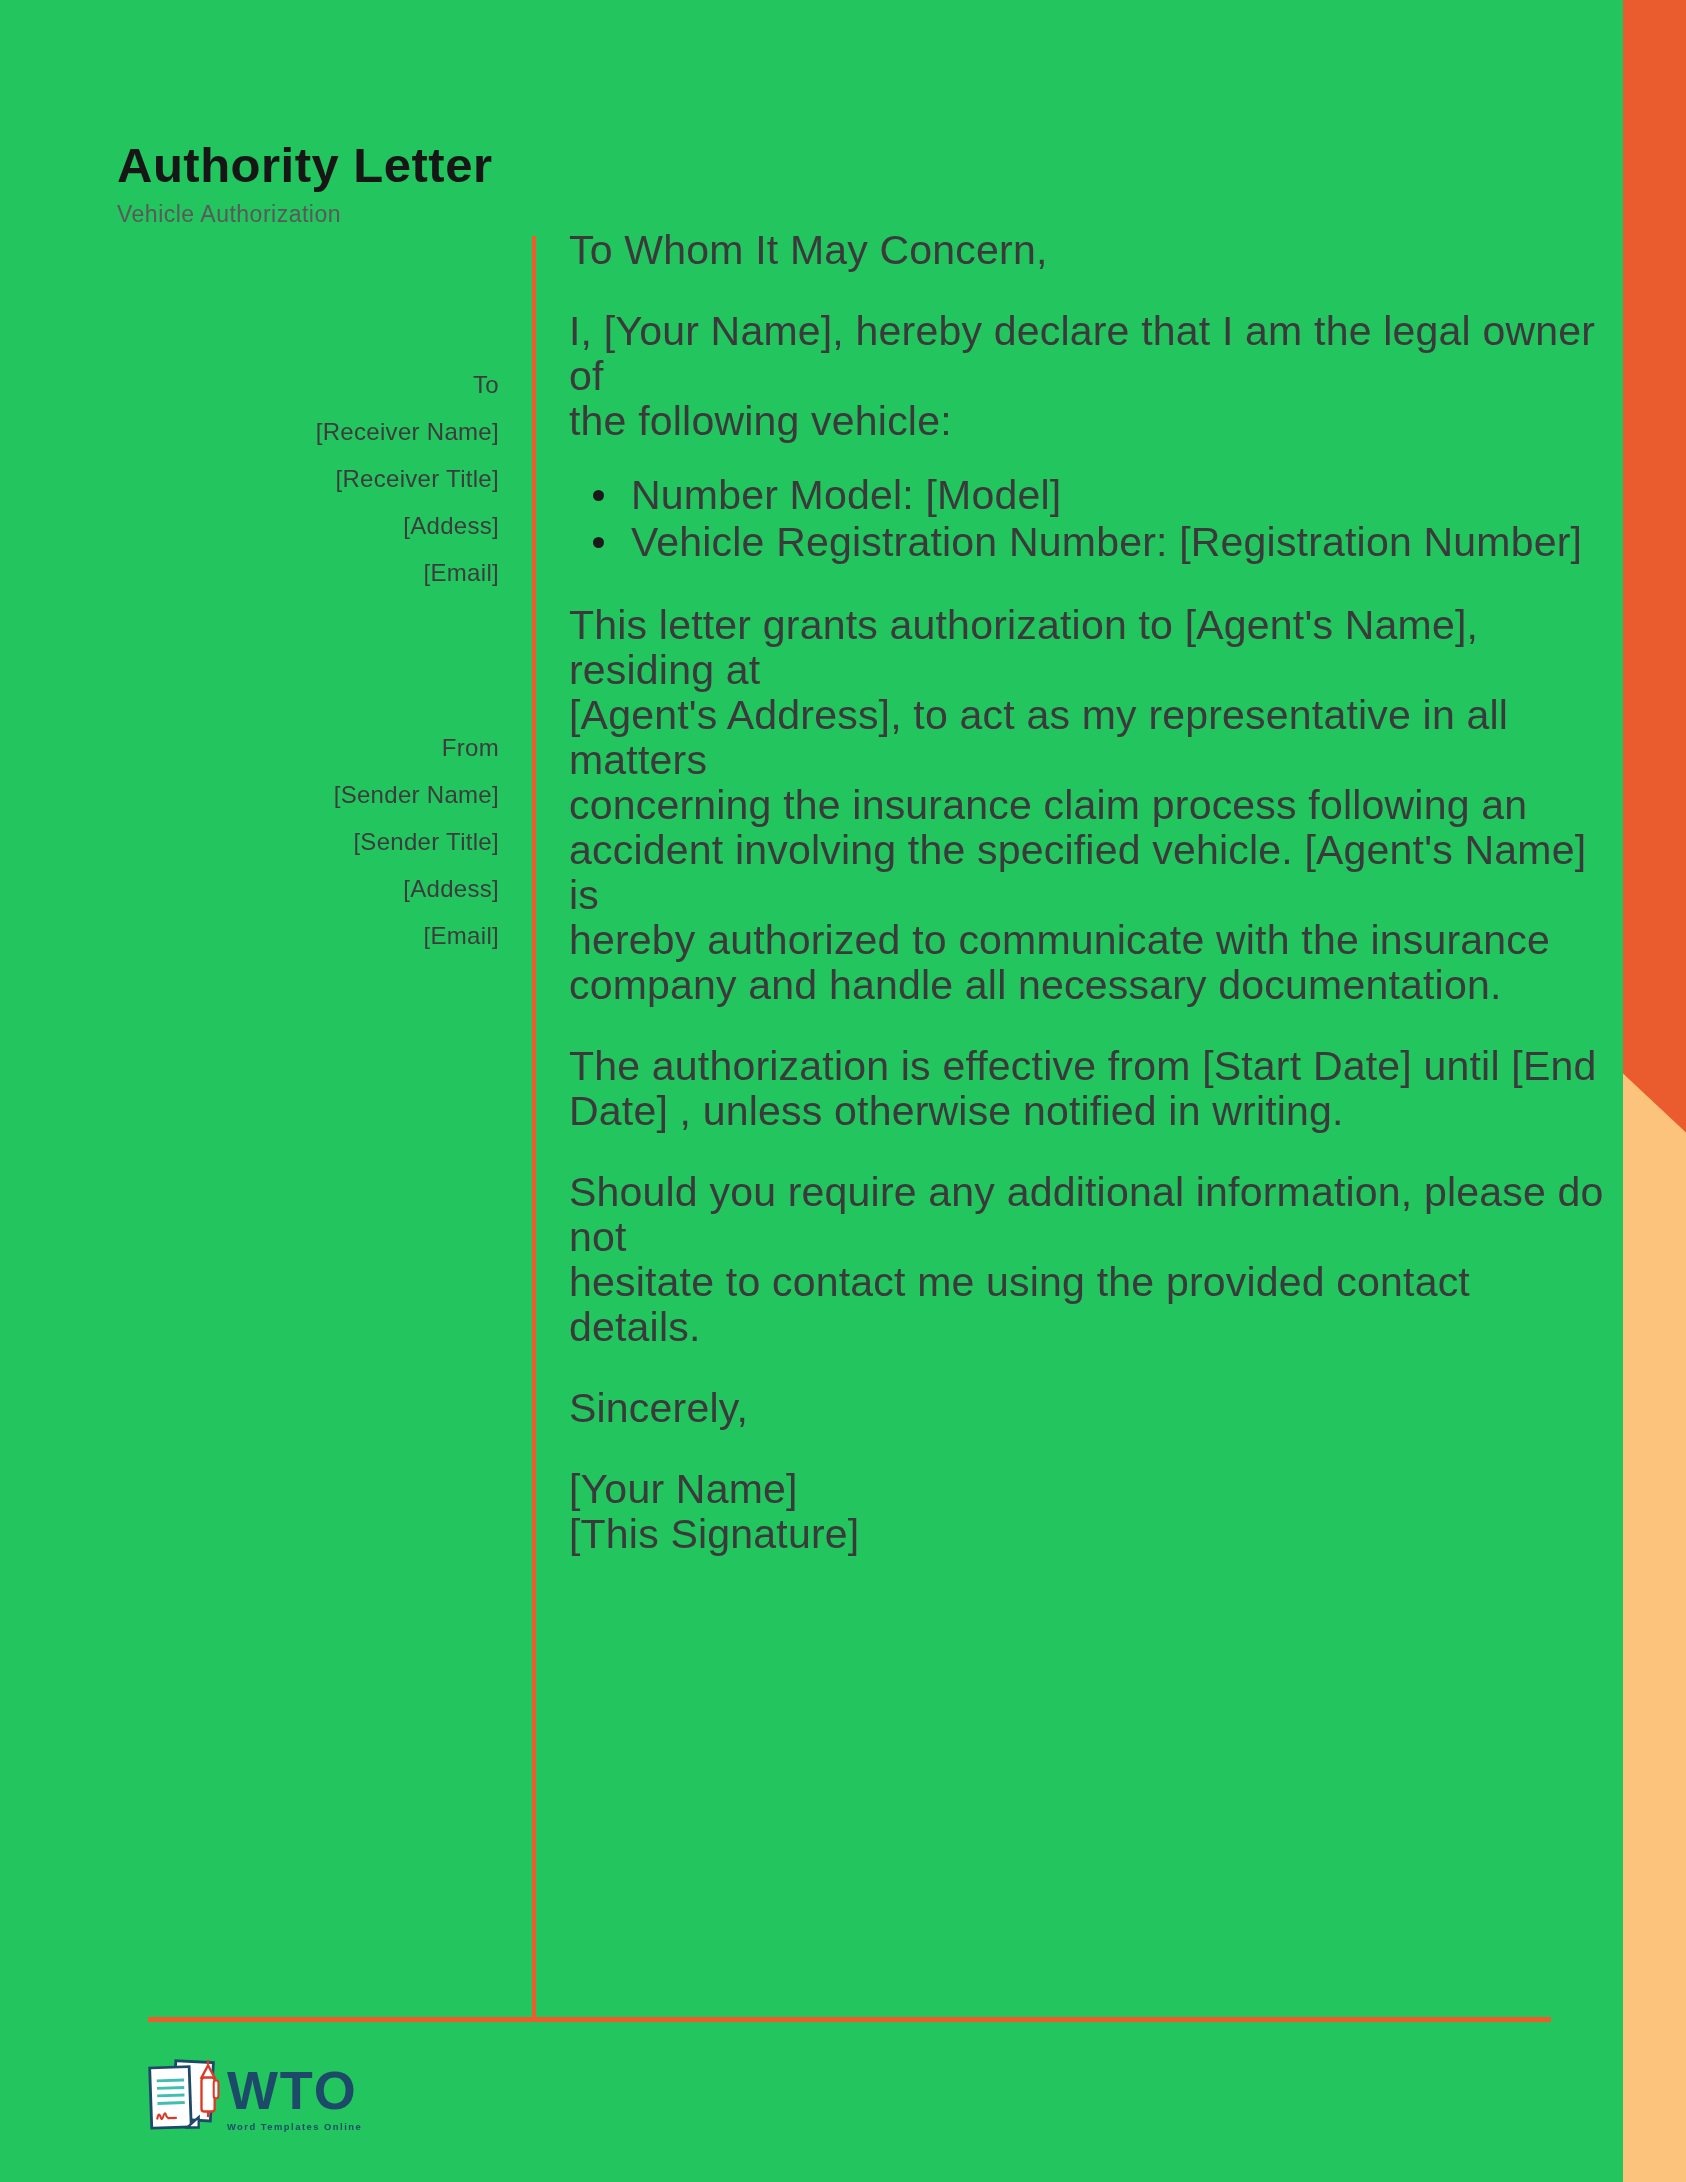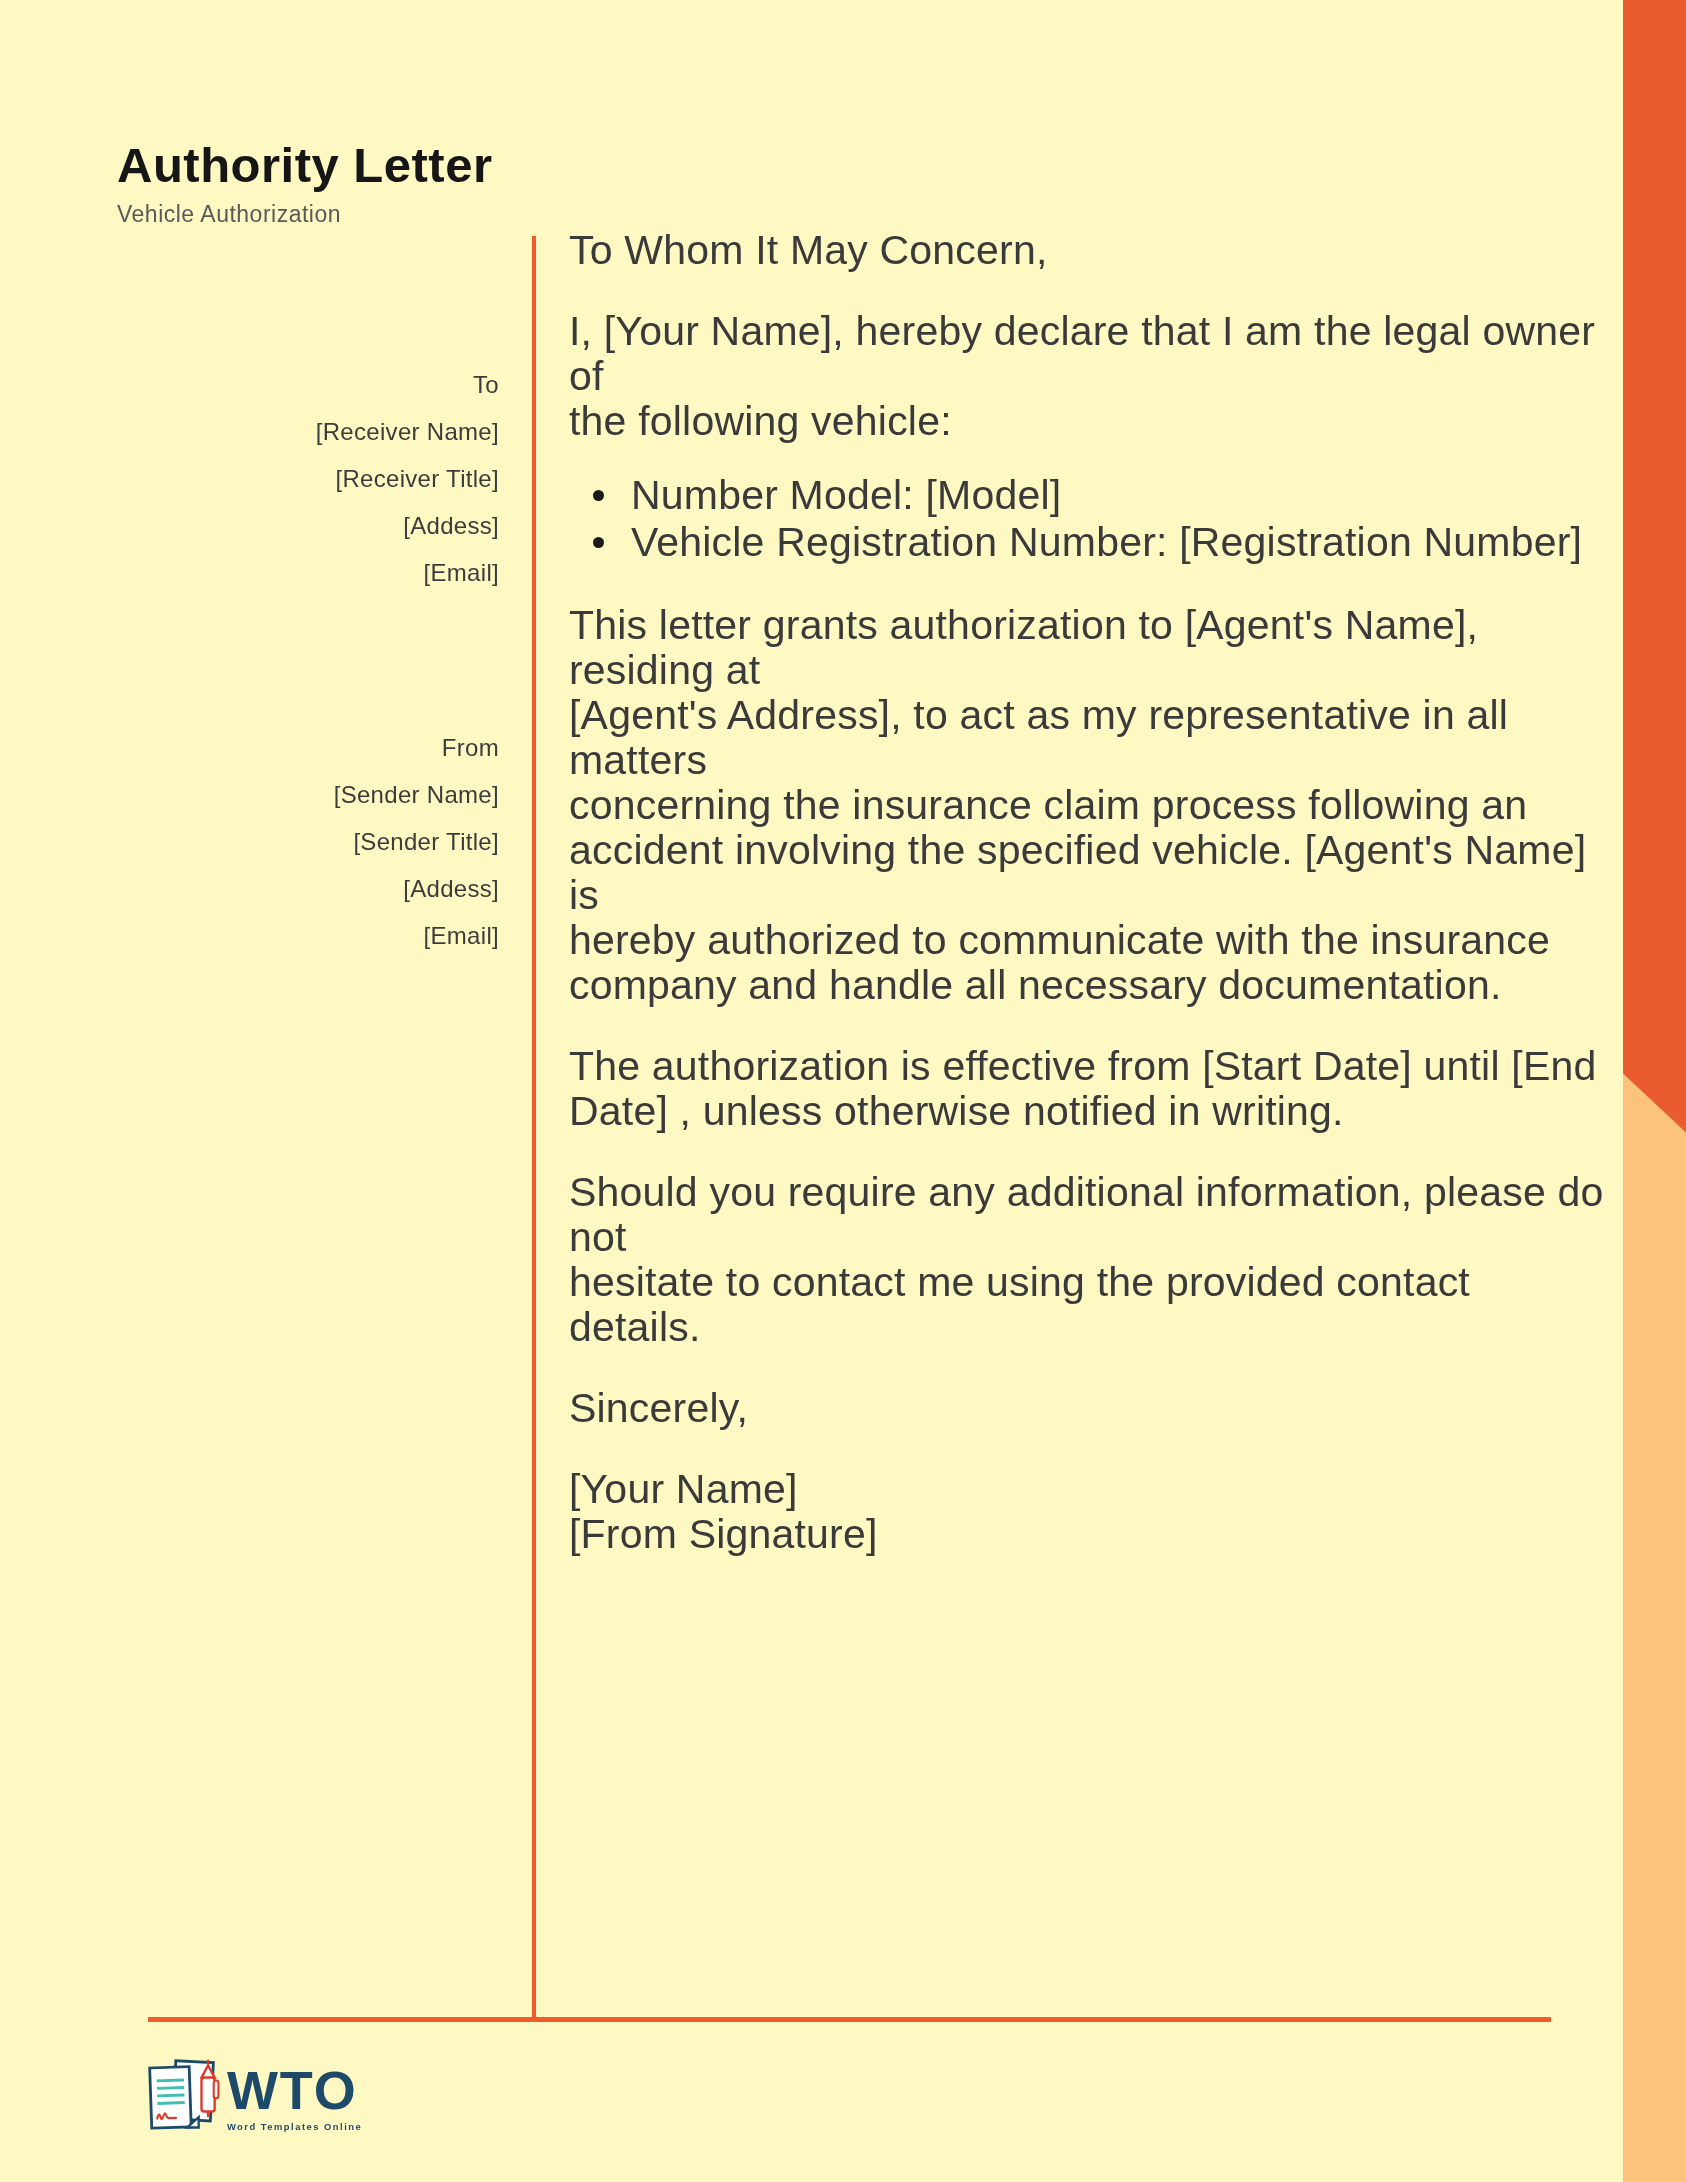--- a/index.html
+++ b/index.html
@@ -10,21 +10,21 @@
     --teal: #3FBFB1;
     --logo-red: #DC3A28;
     --body-text: #3A3A3A;
     --subtitle-gray: #595959;
     --title-black: #161616;
   }
   html,body{margin:0;padding:0;background:#fff;}
   .page{
     position:relative;
     width:1686px;height:2182px;
-    background:#fef9c3;
+    background:#22c55e;
     overflow:hidden;
     font-family:"Liberation Sans","DejaVu Sans",sans-serif;
   }
   
   .stripe{
     position:absolute;top:0;right:0;bottom:0;width:63px;
     background:var(--stripe-light);
   }
   .stripe-dark{
     position:absolute;top:0;left:0;width:100%;height:100%;
@@ -126,21 +126,21 @@
 concerning the insurance claim process following an
 accident involving the specified vehicle. [Agent's Name] is
 hereby authorized to communicate with the insurance
 company and handle all necessary documentation.</p>
     <p class="para">The authorization is effective from [Start Date] until [End
 Date] , unless otherwise notified in writing.</p>
     <p class="para">Should you require any additional information, please do not
 hesitate to contact me using the provided contact details.</p>
     <p class="para">Sincerely,</p>
     <p class="para">[Your Name]
-[From Signature]</p>
+[This Signature]</p>
   </main>
 
   <div class="h-divider"></div>
 
   <footer class="footer">
     <div class="logo">
       <svg width="79" height="77" viewBox="0 0 84 80">
 
         <g transform="rotate(3 50 36)">
           <rect x="30" y="4" width="40" height="62" fill="#ffffff" stroke="#1D4A68" stroke-width="3"></rect>

